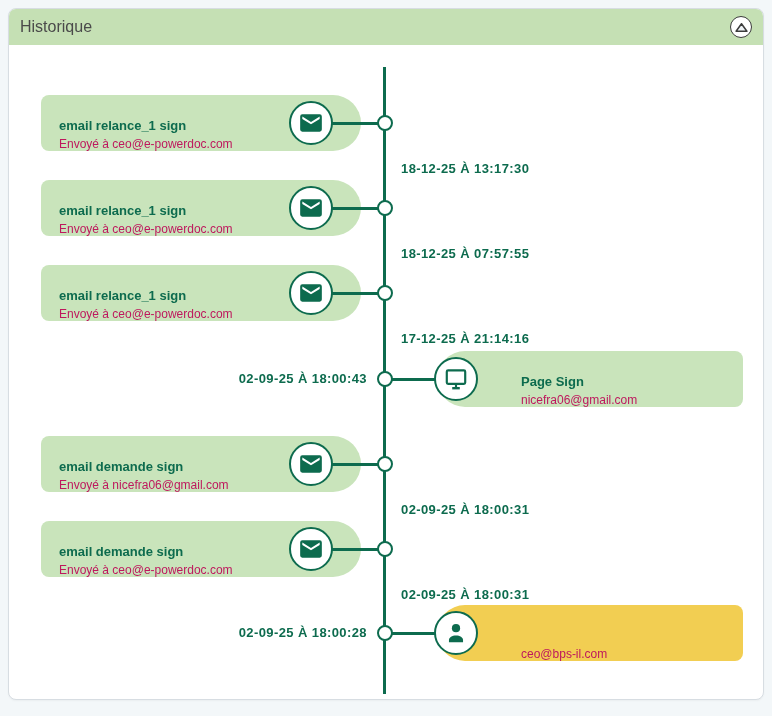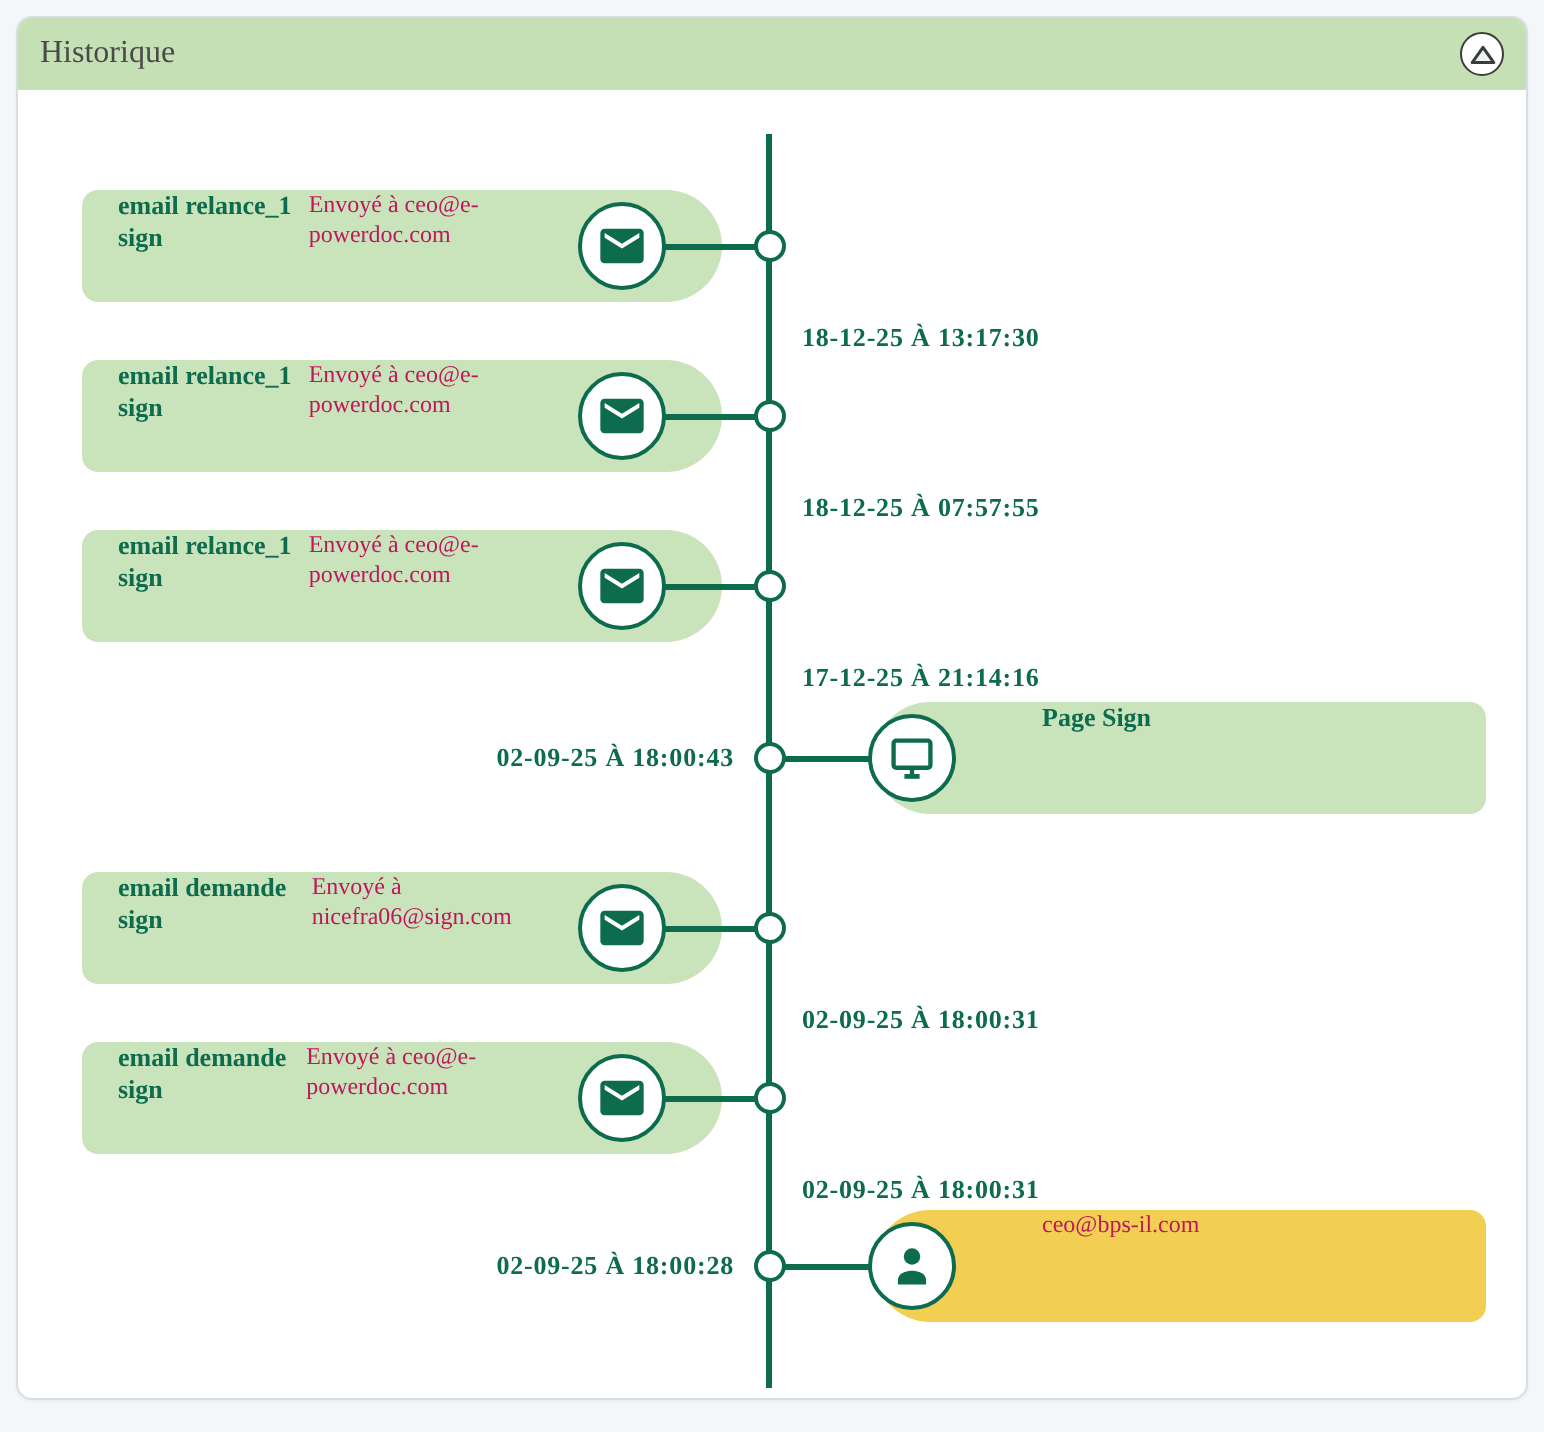--- a/index.html
+++ b/index.html
@@ -12,42 +12,41 @@
   *{margin:0;padding:0;box-sizing:border-box;}
   body{
     width:772px;height:716px;position:relative;overflow:hidden;
     background:var(--page-bg);
     font-family:"Liberation Sans", sans-serif;
   }
   .panel{
     position:absolute;left:8px;top:8px;width:756px;height:692px;
     background:#fff;border:1px solid #d7dde2;border-radius:8px;
     box-shadow:0 1px 2px rgba(0,0,0,0.04);
-    font-family:Liberation Serif, serif;
   }
   .panel-header{
     height:36px;background:var(--header-green);
     border-radius:7px 7px 0 0;
     display:flex;align-items:center;padding:0 11px;
   }
   .panel-title{font-size:16px;color:#4a4a4a;}
   .collapse-btn{
     margin-left:auto;width:22px;height:22px;border-radius:50%;
     background:#fff;border:1.5px solid #3c3c3c;
     display:flex;align-items:center;justify-content:center;cursor:pointer;padding:0;
   }
   .content{position:relative;height:654px;}
   .axis{
     position:absolute;left:374px;top:22px;width:3px;height:627px;
     background:var(--accent);
   }
   .entry{position:absolute;left:0;width:100%;height:0;}
   .card{
     position:absolute;top:-28px;height:56px;
-    display:flex;flex-direction:row;justify-content:flex-start;gap:4px;
+    display:flex;flex-direction:column;justify-content:flex-end;gap:4px;
     background:var(--card-green);
   }
   .card.yellow{background:var(--yellow);}
   .card-left{left:32px;width:320px;border-radius:8px 28px 28px 8px;padding-left:18px;padding-right:80px;}
   .card-right{left:428px;width:306px;border-radius:28px 8px 8px 28px;padding-left:84px;padding-right:12px;}
   .card-title{font-size:13px;font-weight:bold;color:var(--accent);}
   .card-subtitle{font-size:12px;color:#be185d;}
   .connector{position:absolute;top:-1.5px;height:3px;background:var(--accent);}
   .connector-left{left:300px;width:77px;}
   .connector-right{left:374px;width:75px;}
@@ -130,36 +129,37 @@
           </svg>
       </div>
       <div class="dot"></div>
       <div class="time time-left">17-12-25 À 21:14:16</div>
     </div>
 
     <div class="entry" style="top:334px">
       <div class="time time-right">02-09-25 À 18:00:43</div>
       <div class="card card-right">
         <div class="card-title">Page Sign</div>
+        <div class="card-subtitle">nicefra06@gmail.com</div>
       </div>
       <div class="connector connector-right"></div>
       <div class="icon-circle icon-right">
         <svg width="26" height="26" viewBox="0 0 24 24" fill="none" stroke="#0d6b4e" stroke-width="2">
             <rect x="3.5" y="4" width="17" height="12.5" rx="1.2"></rect>
             <path d="M12 16.5v3"></path>
             <path d="M8.5 20.5h7" stroke-width="2.2"></path>
           </svg>
       </div>
       <div class="dot"></div>
     </div>
 
     <div class="entry" style="top:419px">
       <div class="card card-left">
         <div class="card-title">email demande sign</div>
-        <div class="card-subtitle">Envoyé à nicefra06@sign.com</div>
+        <div class="card-subtitle">Envoyé à nicefra06@gmail.com</div>
       </div>
       <div class="connector connector-left"></div>
       <div class="icon-circle icon-left">
         <svg width="26" height="26" viewBox="0 0 24 24">
             <path fill="#0d6b4e" d="M20 4H4a2 2 0 0 0-2 2v12a2 2 0 0 0 2 2h16a2 2 0 0 0 2-2V6a2 2 0 0 0-2-2zm0 4.2-8 5-8-5V6l8 5 8-5v2.2z"></path>
           </svg>
       </div>
       <div class="dot"></div>
       <div class="time time-left">02-09-25 À 18:00:31</div>
     </div>

